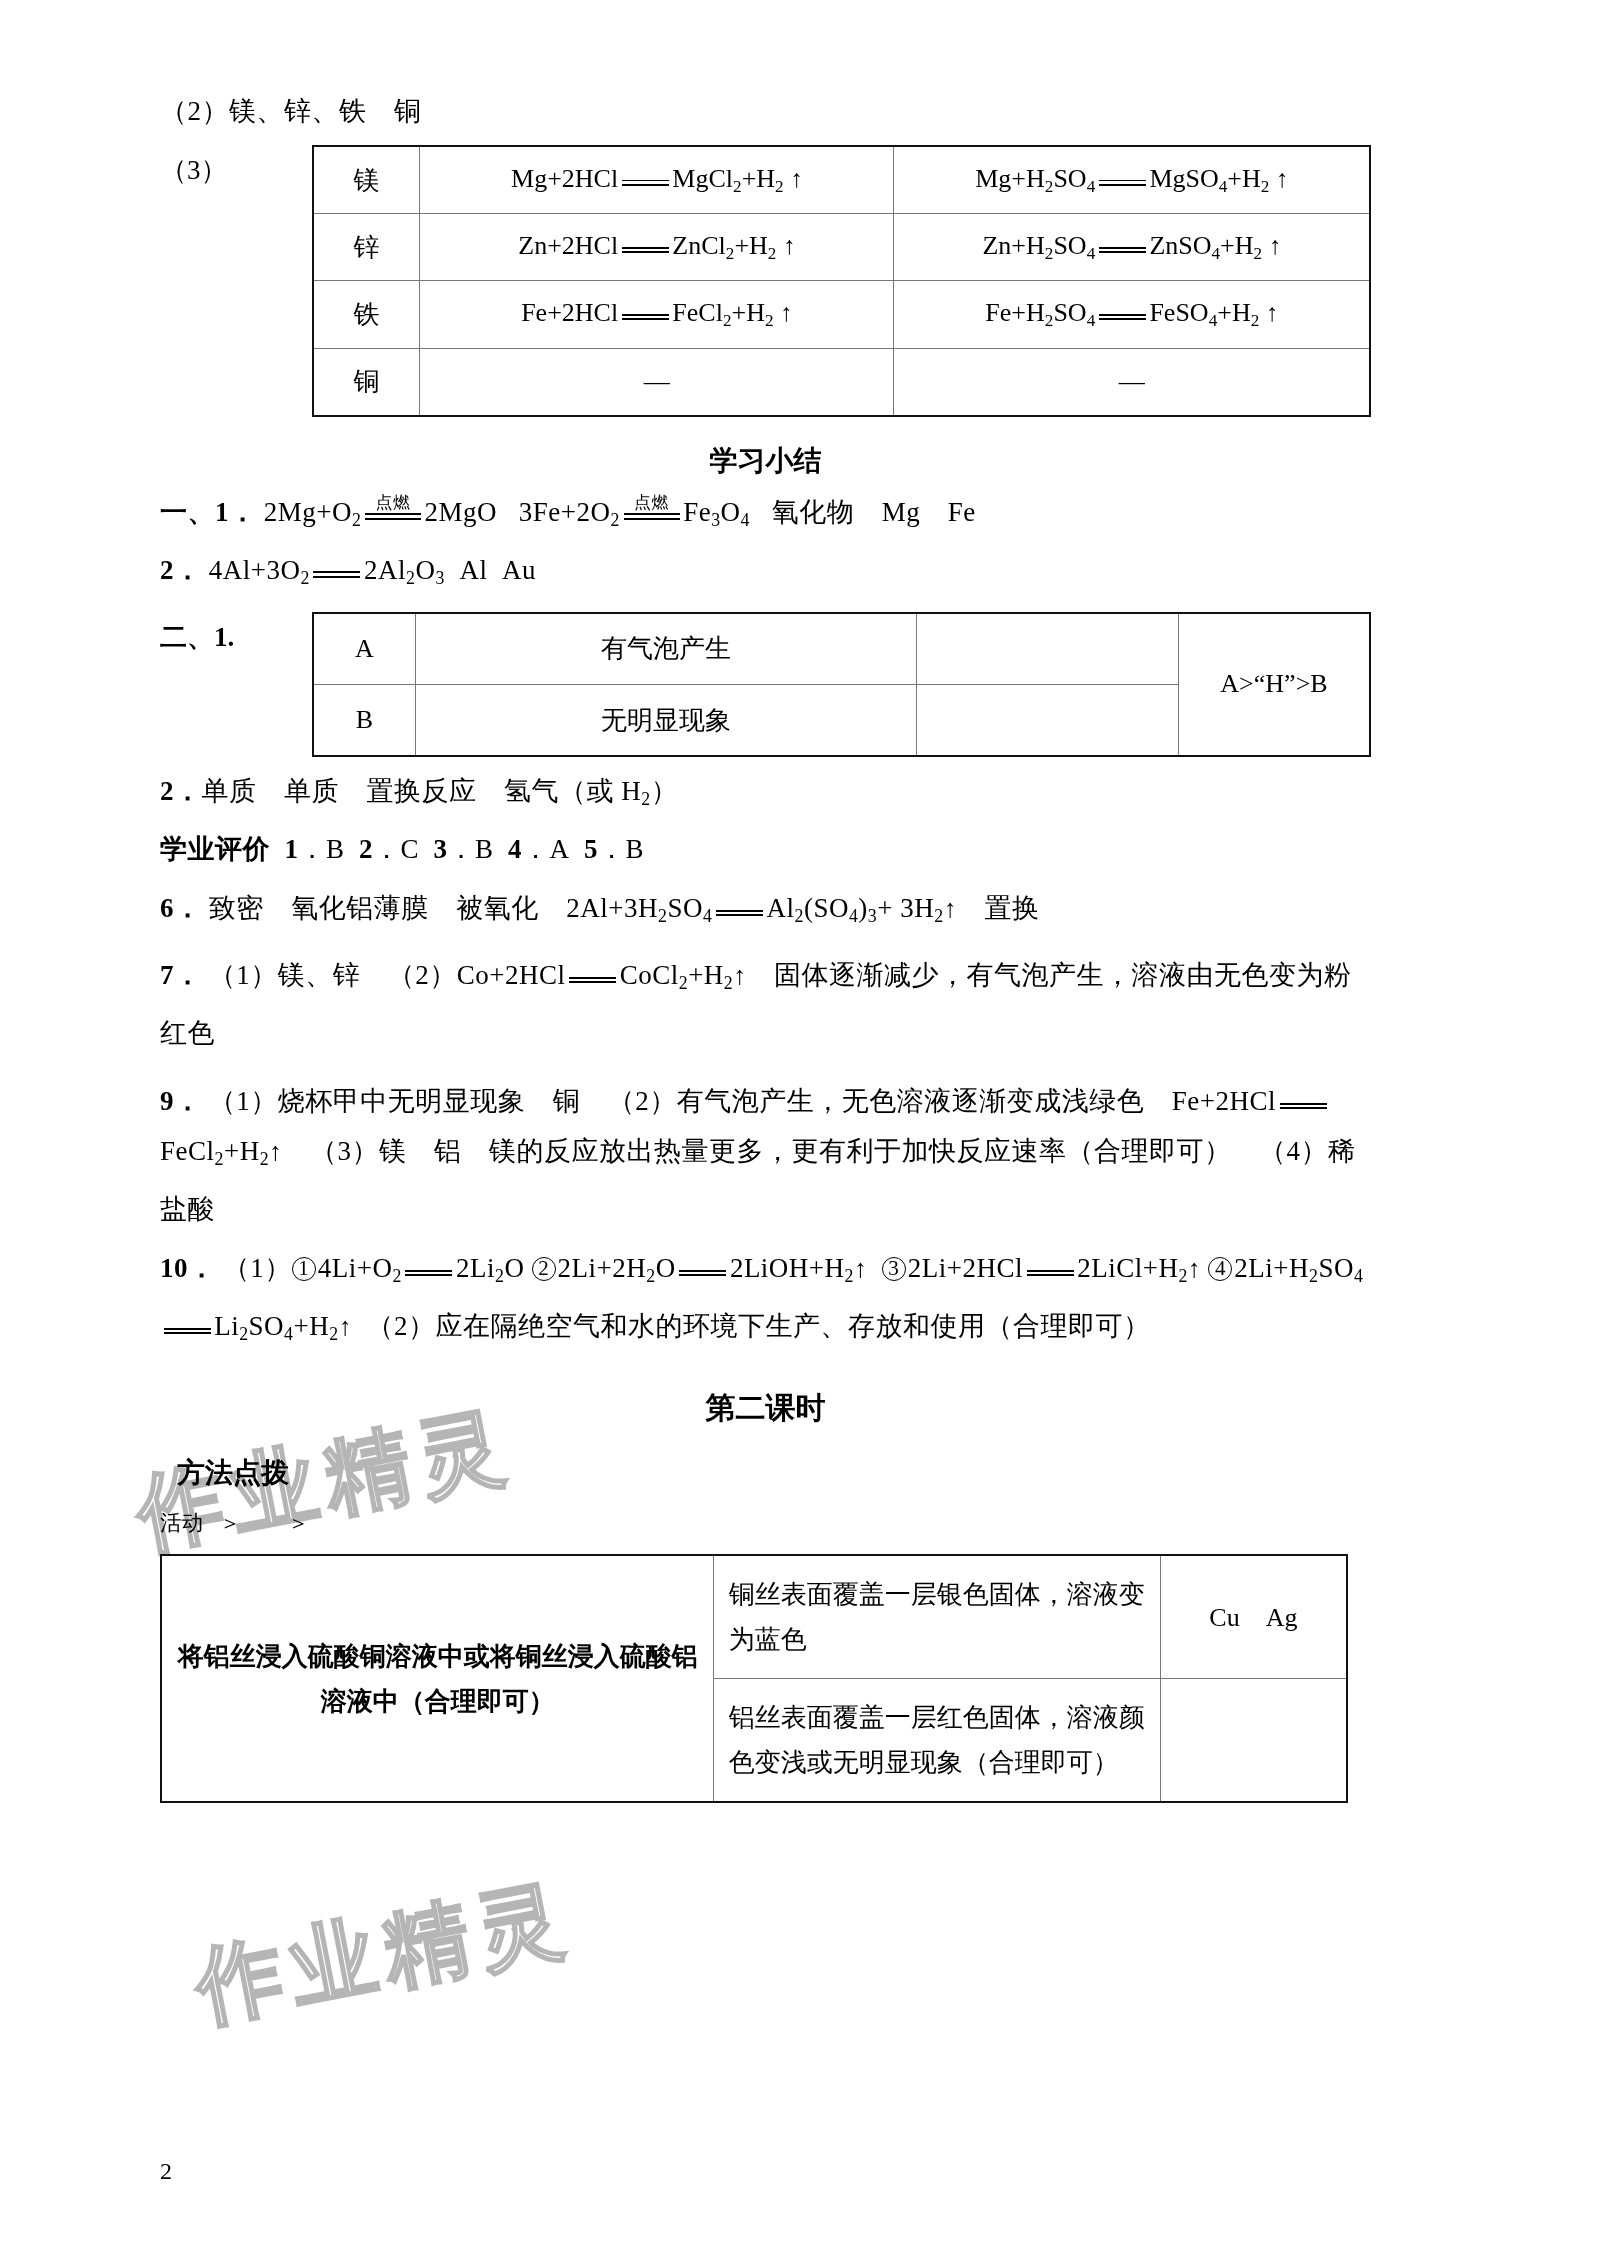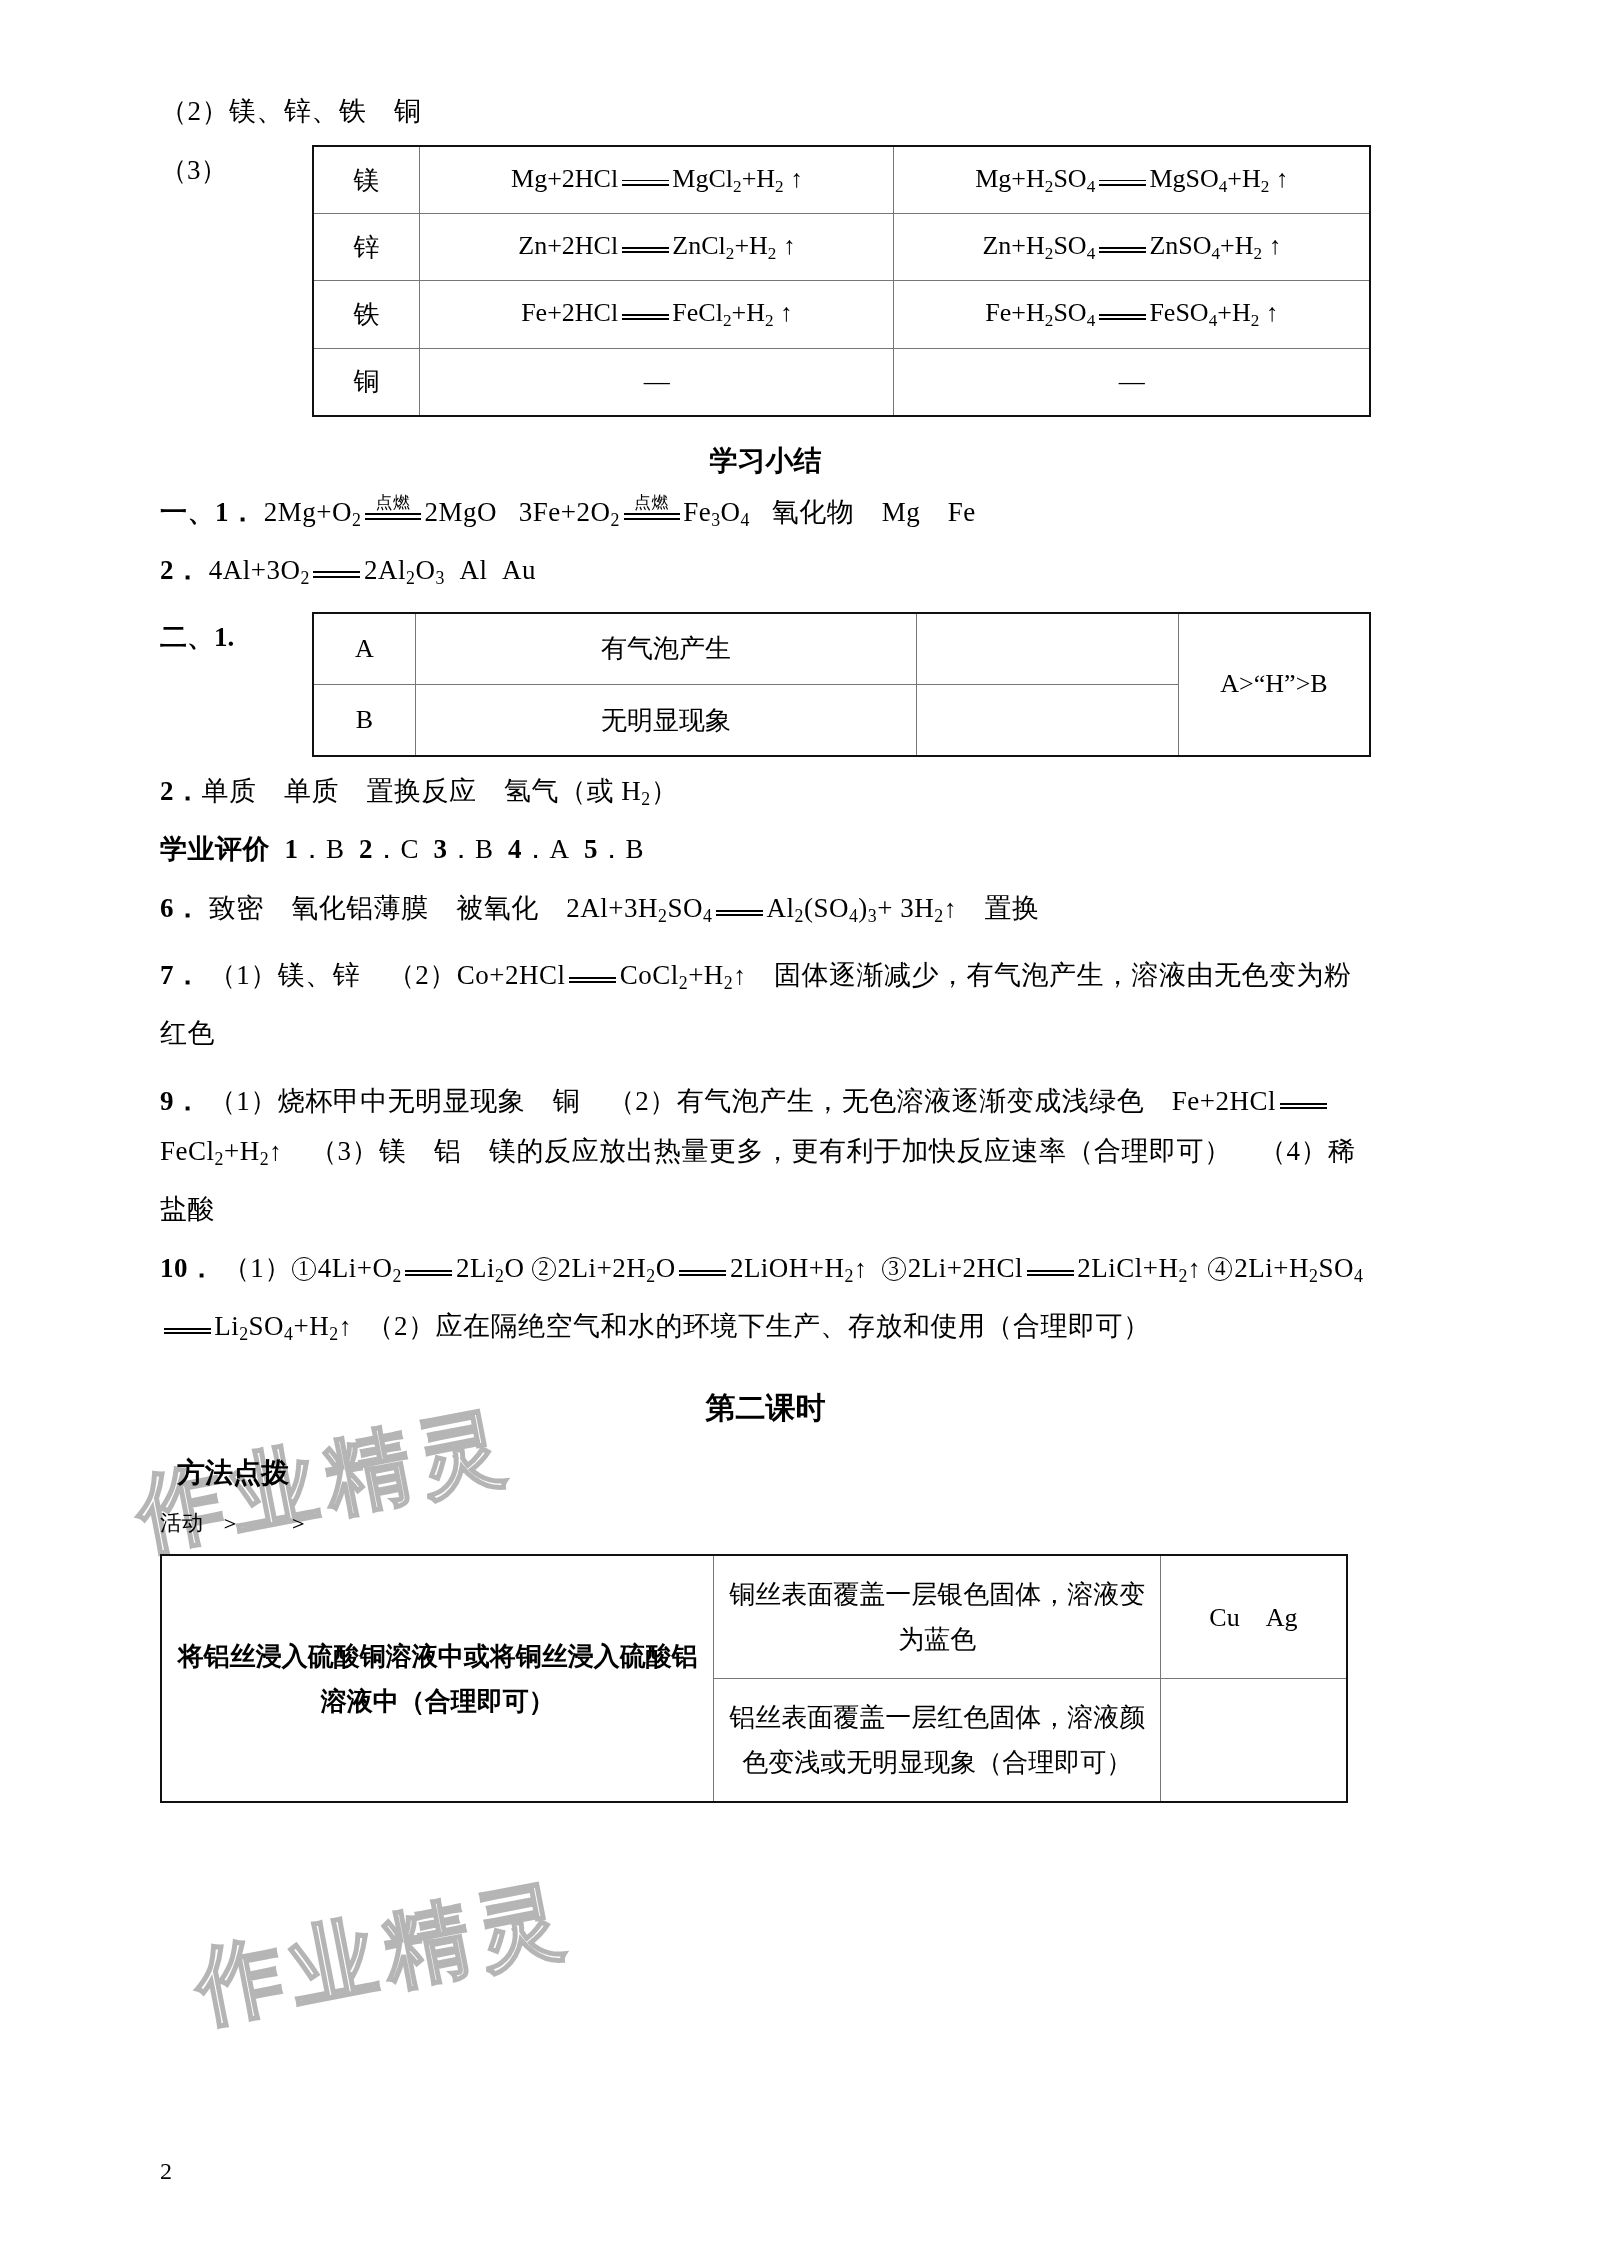--- a/index.html
+++ b/index.html
@@ -130,21 +130,21 @@
 
   
   .tab { width: 1121px; margin-left: 76px; }
   .tab td.lbl { width: 83px; }
   .tab td.ph  { width: 482px; }
   .tab td.blank { width: 243px; }
   .tab td { height: 45px; }
 
   
   .tbot { width: 1188px; margin-left: 0px; }
-  .tbot td { text-align: center; padding: 16px 14.4px; line-height: 45px; font-size: 26px; }
+  .tbot td { text-align: left; padding: 16px 14.4px; line-height: 45px; font-size: 26px; }
   .tbot td.c1 { width: 486px; text-align: center; font-weight: bold; }
   .tbot td.c2 { width: 387px; }
   .tbot td.c3 { width: 144px; text-align: center; }
   .tblock { display: flex; align-items: flex-start; }
   .tblock .pre {
     font-size: 27px;
     line-height: 50px;
     width: 76px;
     flex: none;
   }

